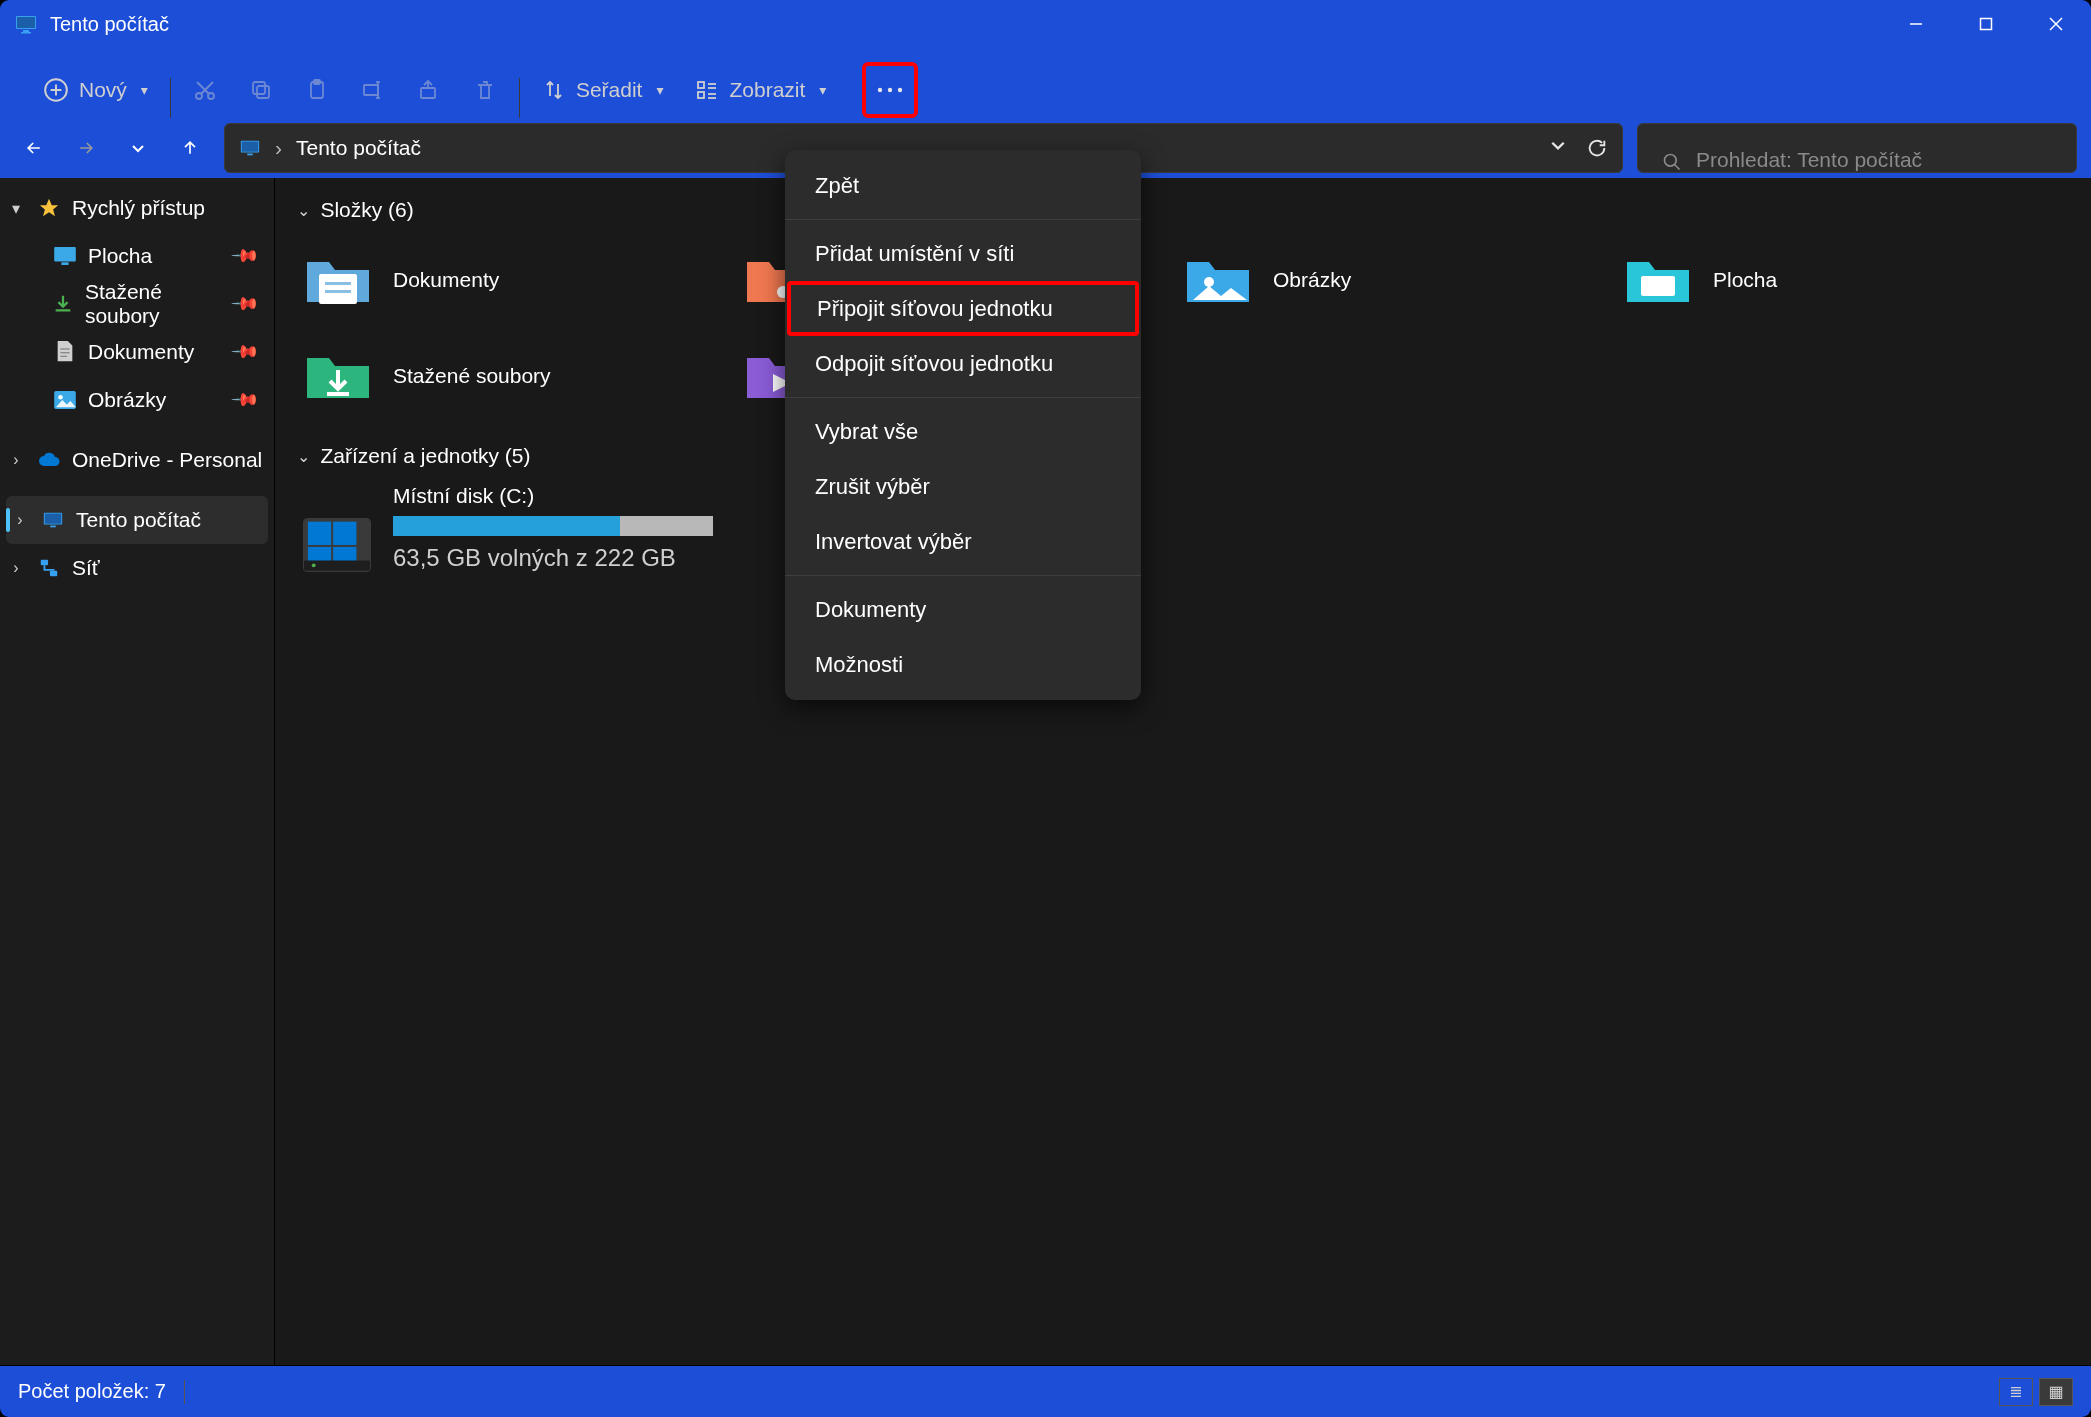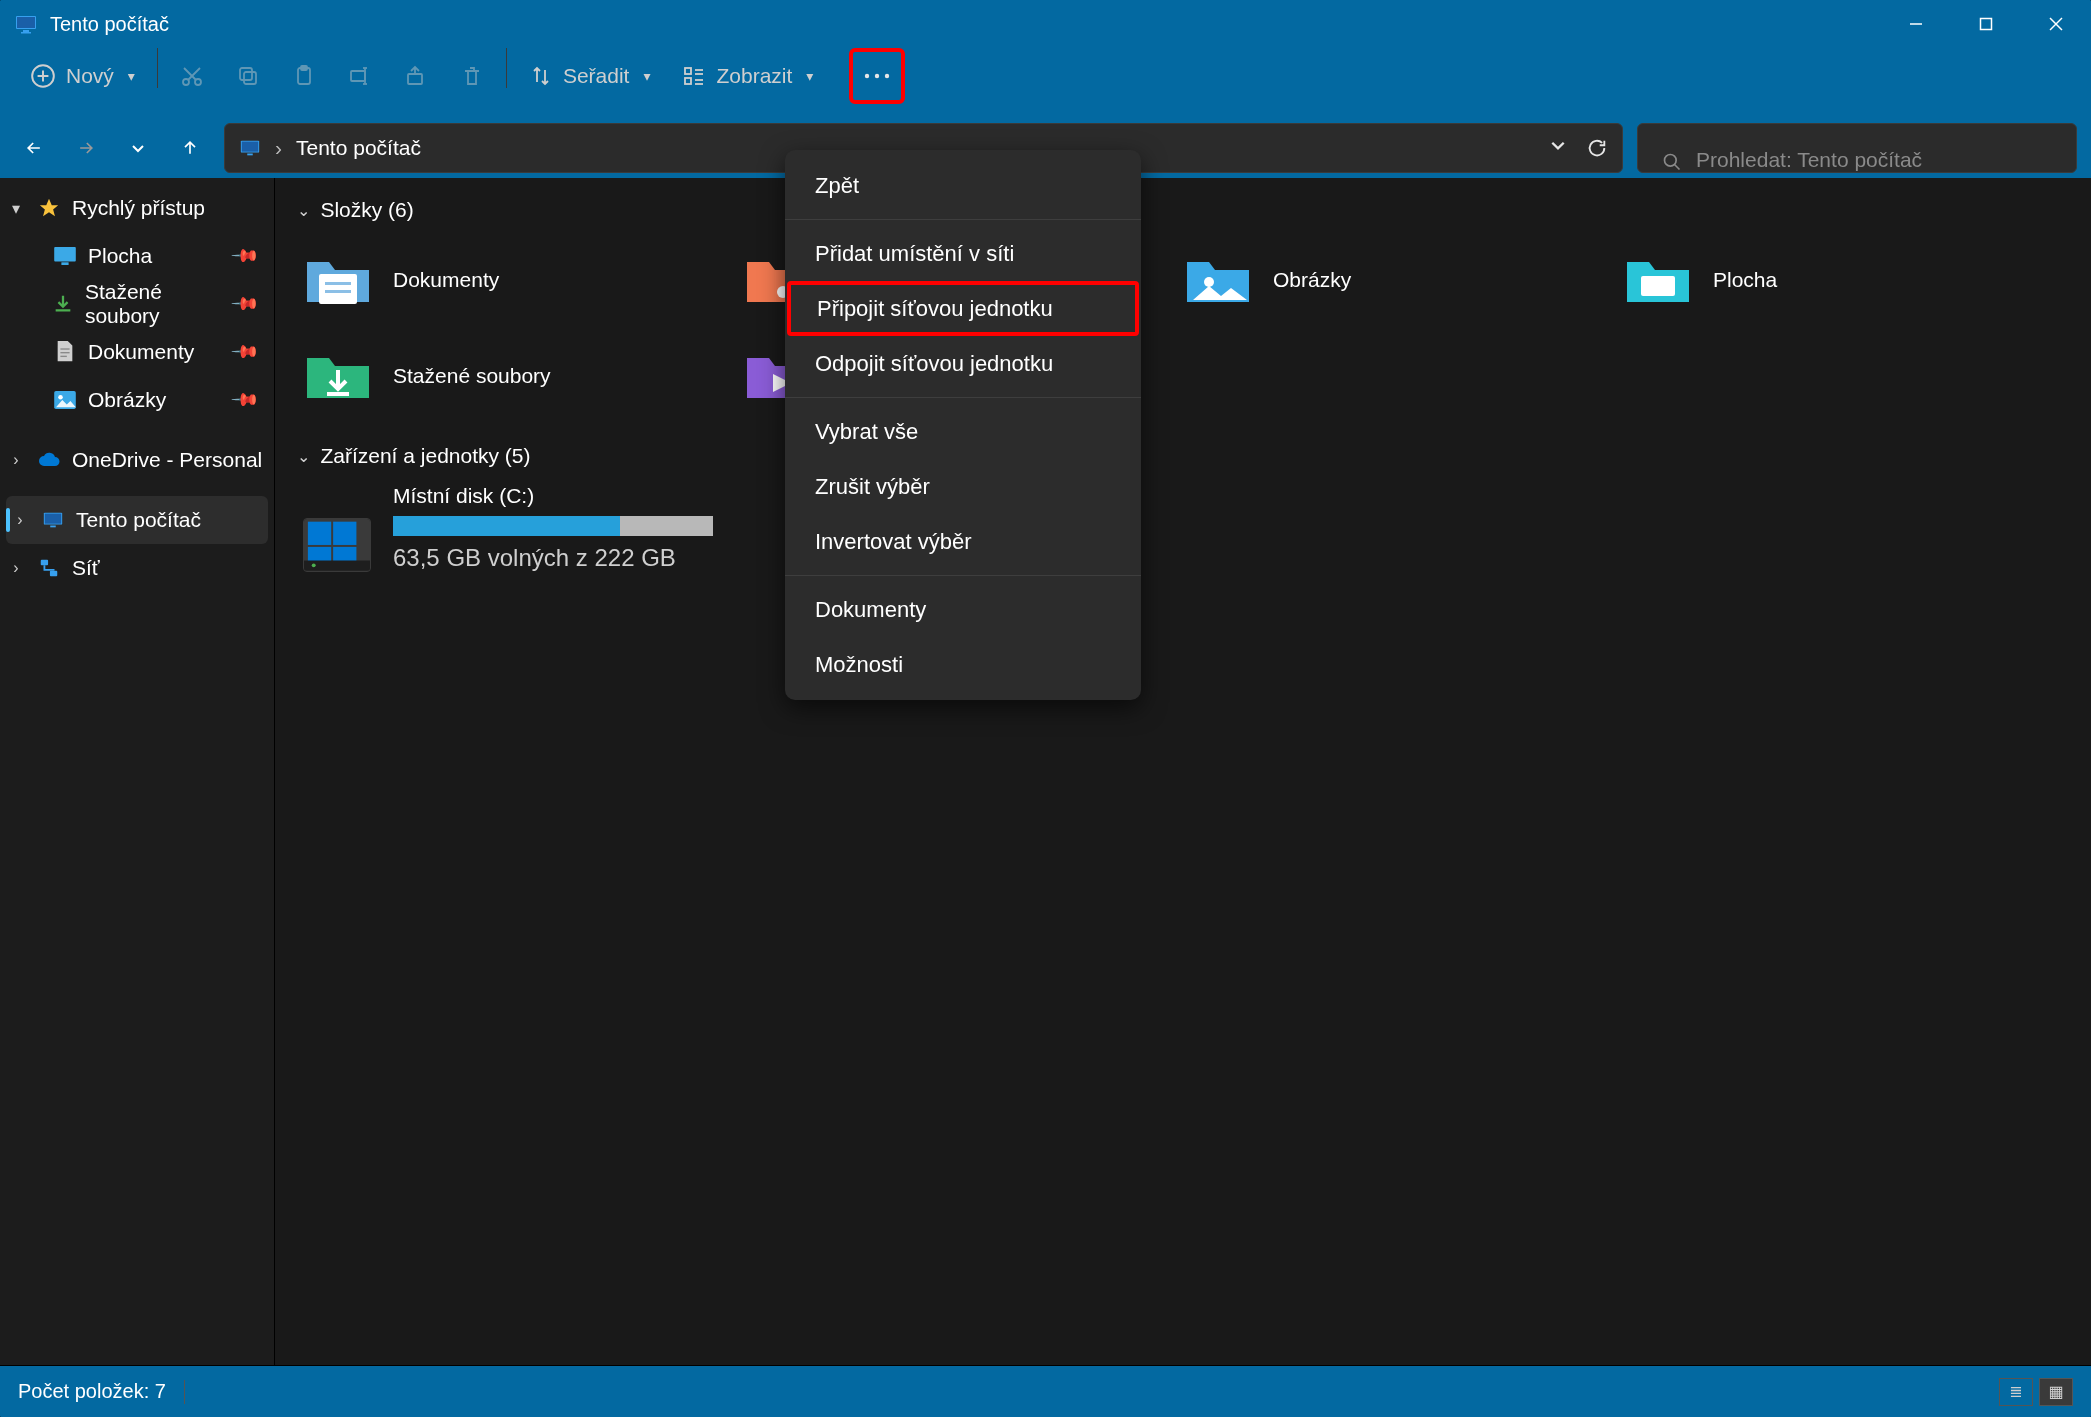--- a/index.html
+++ b/index.html
@@ -1,27 +1,27 @@
 <!DOCTYPE html>
 <html><head>
 <meta charset="utf-8">
 <style>
 * { margin: 0; padding: 0; box-sizing: border-box; font-family: "Segoe UI", sans-serif; user-select: none; }
 body { background: #000; width: 2091px; height: 1417px; overflow: hidden; }
-.window { width: 100%; height: 100%; background: #0369a1; display: flex; flex-direction: column; border-radius: 1px; overflow: hidden; }
+.window { width: 100%; height: 100%; background: #1d4ed8; display: flex; flex-direction: column; border-radius: 9px; overflow: hidden; }
 
 
 .titlebar { height: 48px; display: flex; align-items: center; padding: 0 0 0 14px; color: #fff; font-size: 20px; }
 .titlebar .app-icon { width: 24px; height: 24px; margin-right: 12px; display: inline-flex; align-items: center; justify-content: center; }
 .titlebar .title { flex: 1; }
 .win-controls { display: flex; }
 .win-controls .ctrl { width: 70px; height: 48px; display: flex; align-items: center; justify-content: center; color: #fff; }
 
 
-.toolbar { height: 70px; display: flex; align-items: flex-start; padding: 0 14px; color: #e6e6e6; font-size: 21px; }
+.toolbar { height: 70px; display: flex; align-items: flex-end; padding: 0 14px; color: #e6e6e6; font-size: 21px; margin-left: 13px; }
 .tbtn { height: 56px; min-width: 56px; display: flex; align-items: center; justify-content: center; border-radius: 6px; padding: 0 10px; gap: 10px; color: #cfcfcf; }
 .tbtn svg { stroke: #cfcfcf; fill: none; stroke-width: 1.8; }
 .tbtn.labeled { padding: 0 16px; }
 .tbtn.disabled { opacity: .45; }
 .tdiv { width: 1px; height: 40px; background: #3a3a3a; margin: 0 6px; }
 .chev-down { font-size: 14px; color: #cfcfcf; margin-left: 4px; }
 .red-box { border: 4px solid #ff0000; border-radius: 6px; }
 
 
 .navbar { height: 60px; display: flex; align-items: center; padding: 0 14px; gap: 14px; }

